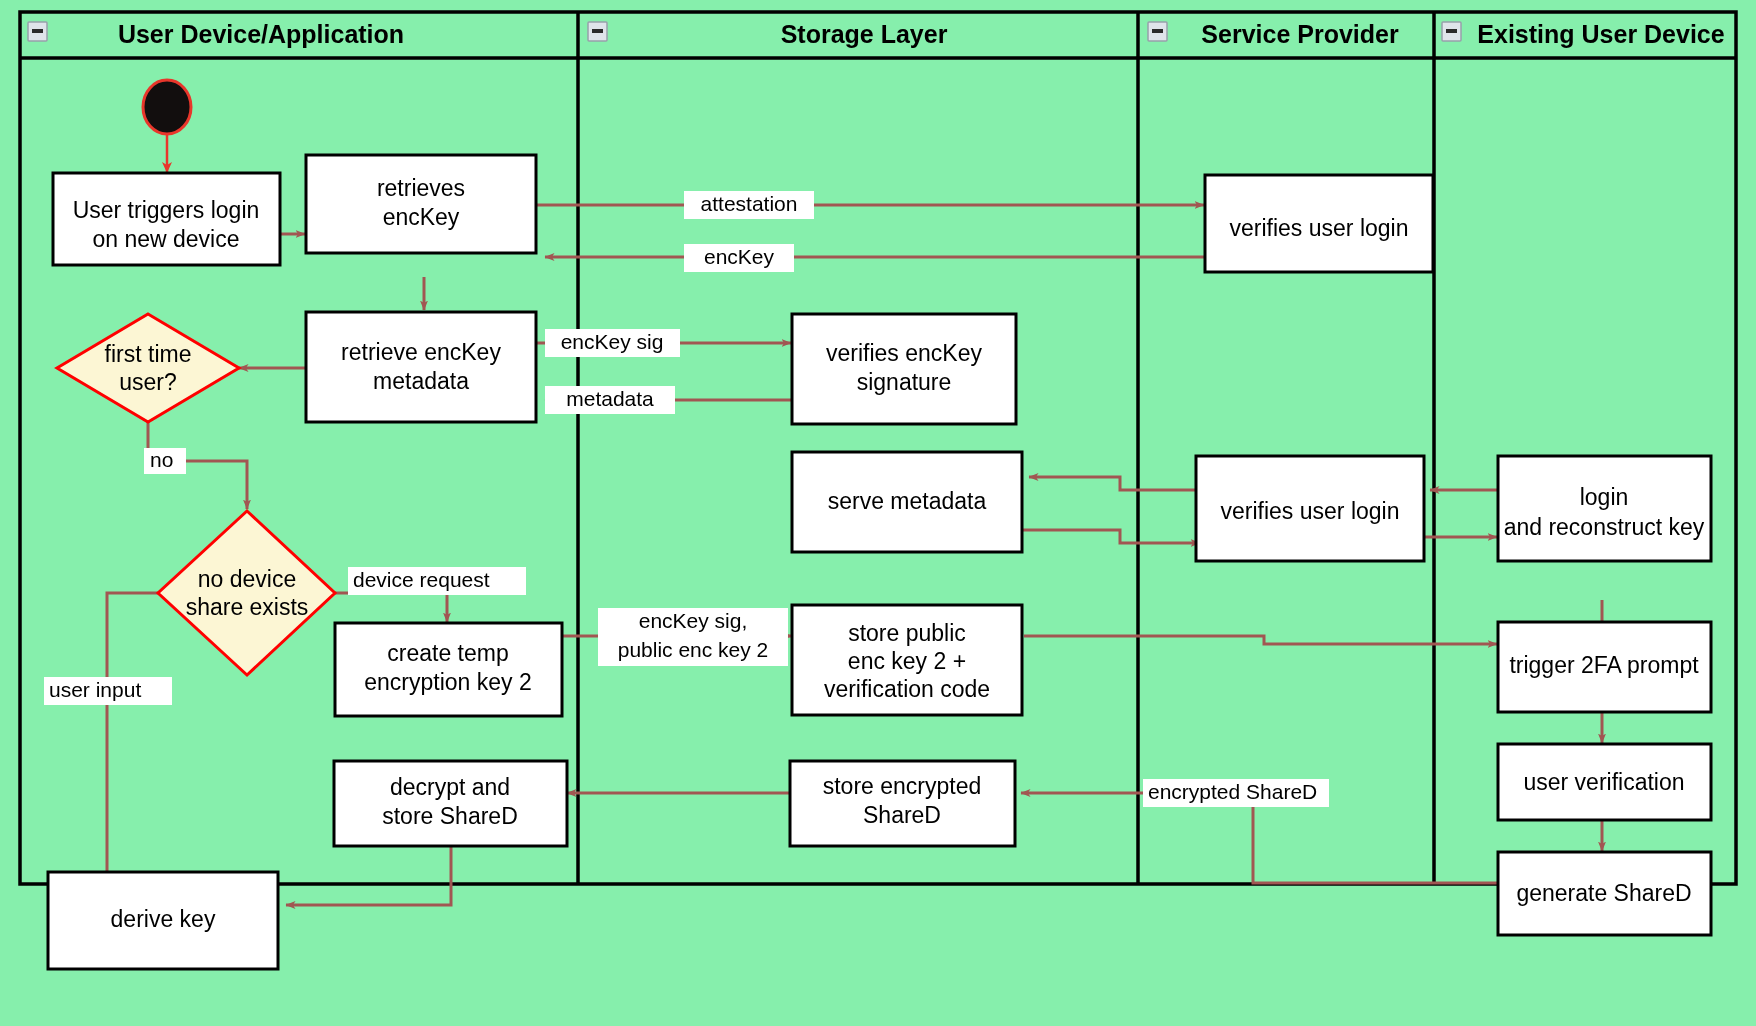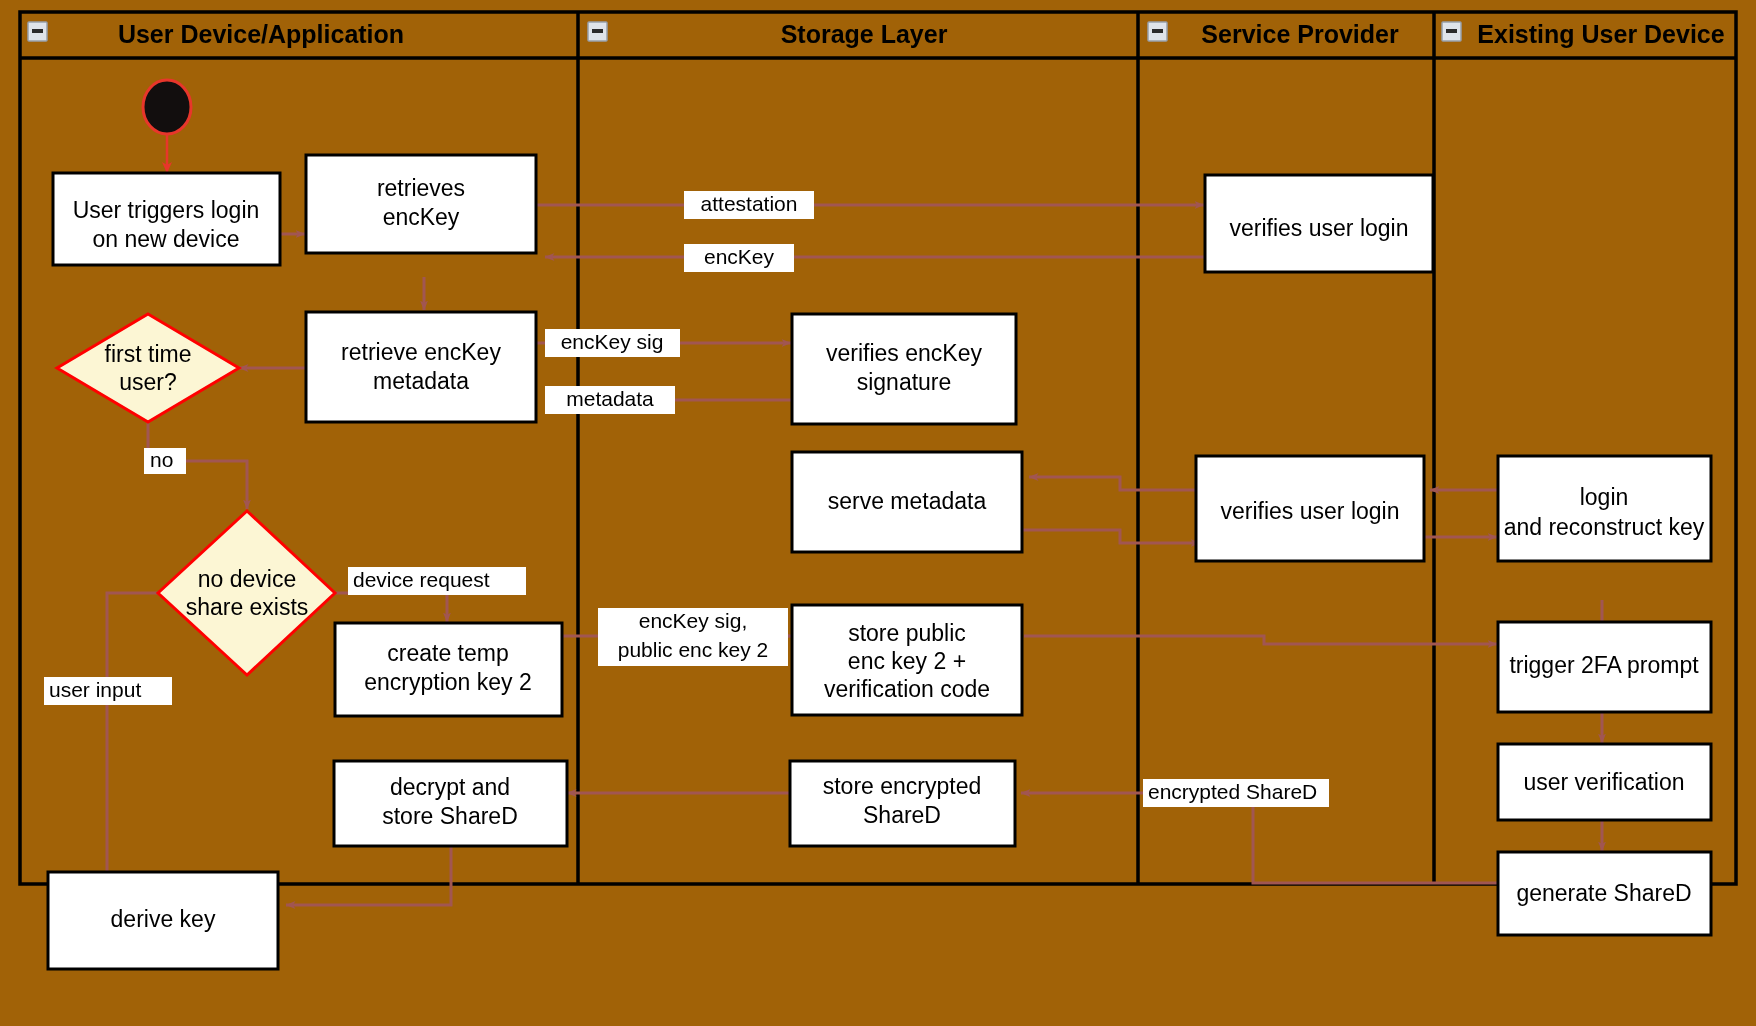--- a/index.html
+++ b/index.html
@@ -7,21 +7,21 @@
     padding: 0;
     background: #ffffff;
   }
   body {
     font-family: "Liberation Sans", sans-serif;
   }
   #diagram-root {
     position: relative;
     width: 1756px;
     height: 1026px;
-    background: #a16207;
+    background: #86efac;
     overflow: hidden;
   }
   svg.canvas {
     position: absolute;
     left: 0;
     top: 0;
     width: 1756px;
     height: 1026px;
   }
   .lane-title {

